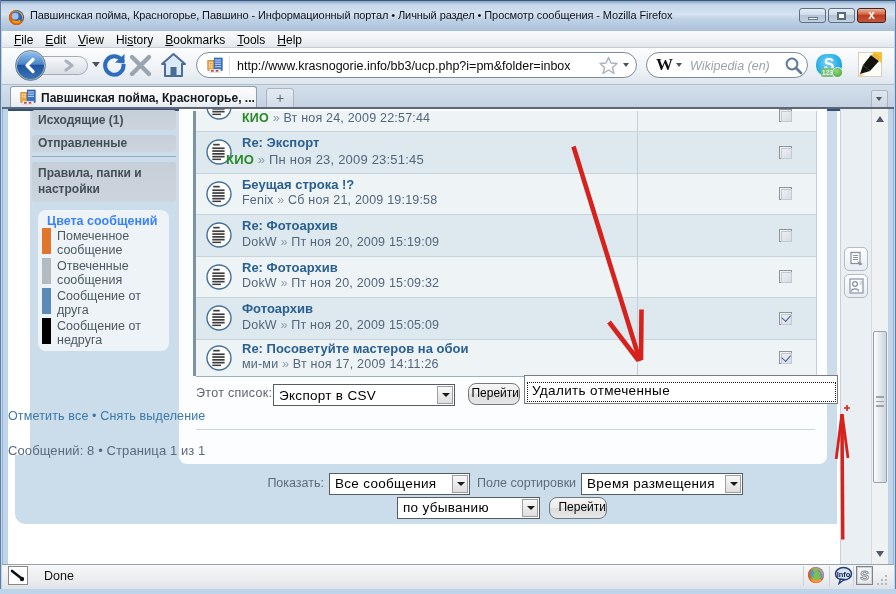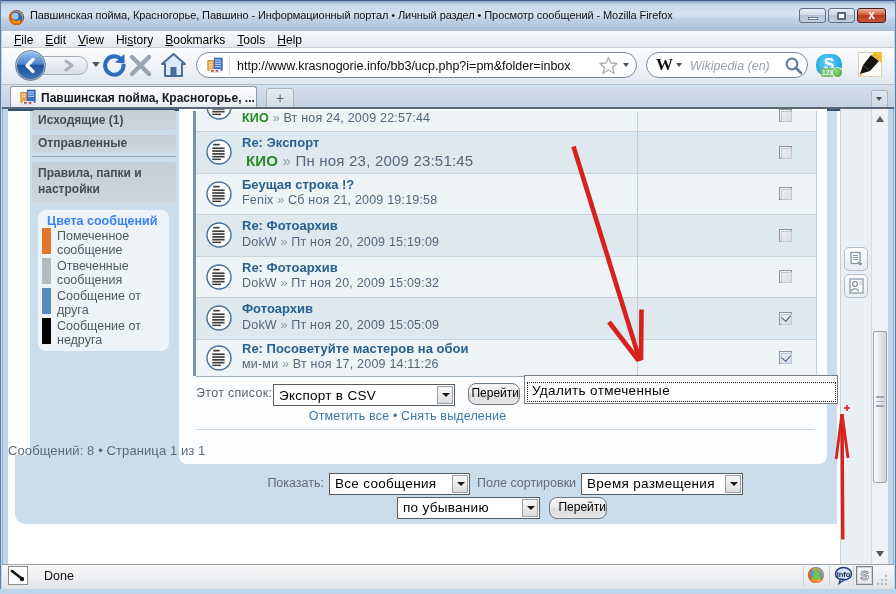--- a/index.html
+++ b/index.html
@@ -27,21 +27,21 @@
 
 <div class="a" style="left:1px;top:1px;width:894px;height:30px;background:linear-gradient(180deg,#87a4c4 0%,#c6d7ea 12%,#d5e2f1 45%,#c0d2e6 60%,#aac1da 100%)"></div>
 
 <svg class="a" style="left:8px;top:9px" width="17" height="17" viewBox="0 0 17 17">
  <circle cx="8.5" cy="8.5" r="7.6" fill="#2a65b8"></circle>
  <path d="M8.5 .9 A7.6 7.6 0 1 0 16.1 8.5 A6.2 6.2 0 1 1 8.5 .9Z" fill="#e66000"></path>
  <path d="M3 3 C6 1 12 1.4 14.6 5.6 C15.6 8 15 12 12.6 14 C15 11 14.6 7 12.4 4.8 C10 2.4 5.6 2.2 3 3Z" fill="#ff9500"></path>
  <circle cx="7.2" cy="7.2" r="3.4" fill="#9cc3ea"></circle>
  <path d="M4.5 10.5 C6.5 12.5 10 12.3 12 10.6 L12.5 13 C10 15 6.5 14.8 4.5 13Z" fill="#ff9500"></path>
 </svg>
-<div class="a" style="left:30px;top:9px;font-size:11px;letter-spacing:-.09px;color:#101418">Павшинская пойма, Красногорье, Павшино - Информационный портал • Личный раздел • Просмотр сообщений - Mozilla Firefox</div>
+<div class="a" style="left:30px;top:9px;font-size:11px;letter-spacing:-.09px;color:#101418">Павшинская пойма, Красногорье, Павшино - Информационный портал • Личный раздел • Просмотр сообщения - Mozilla Firefox</div>
 
 <div class="a" style="left:799px;top:8px;width:27px;height:15px;border:1px solid #5f6f82;border-radius:3px;background:linear-gradient(180deg,#e7eef6 0%,#cfdbe8 45%,#b4c4d6 50%,#c3d2e2 100%)">
   <div class="a" style="left:8px;top:8px;width:10px;height:3px;background:#fff;border:1px solid #68788c"></div>
 </div>
 <div class="a" style="left:828px;top:8px;width:27px;height:15px;border:1px solid #5f6f82;border-radius:3px;background:linear-gradient(180deg,#e7eef6 0%,#cfdbe8 45%,#b4c4d6 50%,#c3d2e2 100%)">
   <div class="a" style="left:8px;top:3px;width:9px;height:8px;border:2px solid #5a6a7e;background:#fff"></div>
 </div>
 <div class="a" style="left:857px;top:8px;width:29px;height:15px;border:1px solid #47221c;border-radius:3px;background:linear-gradient(180deg,#eab6a4 0%,#d4633f 40%,#bc3d22 50%,#c4563a 100%);color:#fff;font-weight:bold;font-size:12px;text-align:center;line-height:13px">x</div>
 
 <div class="a" style="left:2px;top:31px;width:892px;height:17px;background:linear-gradient(180deg,#f8fafb 0%,#eef1f4 60%,#e2e7ed 100%);border-bottom:1px solid #c7cdd5"></div>
@@ -238,21 +238,21 @@
         <g fill="#3d3d3d">
           <rect x="7.2" y="4.8" width="6.5" height="1.7"></rect>
           <rect x="6.3" y="8.4" width="12.3" height="1.7"></rect>
           <rect x="6.3" y="11.2" width="12.3" height="1.7"></rect>
           <rect x="6.3" y="14" width="12.3" height="1.7"></rect>
           <rect x="6.3" y="16.8" width="12.3" height="1.7"></rect>
           <rect x="6.3" y="19.6" width="8.7" height="1.5"></rect>
         </g>
       </svg>
   <div class="a" style="left:234px;top:26.5px;font-size:13px;font-weight:bold;color:#2a608f">Re: Экспорт</div>
-  <div class="a" style="left:238px;top:43px;font-size:15px;letter-spacing:.2px;color:#53677c"><b style="color:#278a24">КИО</b> <span style="color:#8a9aaa">»</span> Пн ноя 23, 2009 23:51:45</div>
+  <div class="a" style="left:218px;top:43px;font-size:13px;letter-spacing:.2px;color:#53677c"><b style="color:#278a24">КИО</b> <span style="color:#8a9aaa">»</span> Пн ноя 23, 2009 23:51:45</div>
   <div class="cb a" style="left:770.5px;top:37px"></div>
 
   <svg class="a" style="left:198px;top:72px" width="26" height="26" viewBox="0 0 26 26">
         <circle cx="13" cy="13" r="12" fill="#fff" stroke="#44719a" stroke-width="1.4"></circle>
         <g fill="#3d3d3d">
           <rect x="7.2" y="4.8" width="6.5" height="1.7"></rect>
           <rect x="6.3" y="8.4" width="12.3" height="1.7"></rect>
           <rect x="6.3" y="11.2" width="12.3" height="1.7"></rect>
           <rect x="6.3" y="14" width="12.3" height="1.7"></rect>
           <rect x="6.3" y="16.8" width="12.3" height="1.7"></rect>
@@ -328,21 +328,21 @@
         <span class="st">Экспорт в CSV</span>
         <span class="sb">
           <i></i>
         </span>
       </div>
   <div class="btn a" style="left:460px;top:274.5px;width:52px;height:21.5px">Перейти</div>
 
   <div class="a" style="left:516px;top:266px;width:314px;height:29px;background:#fff;border:1px solid #7b7b7b"></div>
   <div class="a" style="left:518.5px;top:273.5px;width:309px;height:20px;border:1px dotted #1a1a1a"></div>
   <div class="a" style="left:524px;top:274.5px;font-size:13.5px;letter-spacing:.35px;color:#000">Удалить отмеченные</div>
-  <div class="a" style="left:0;top:300px;width:799px;text-align:center;font-size:12.5px;letter-spacing:.15px;color:#3a78a8">Отметить все • Снять выделение</div>
+  <div class="a" style="left:0;top:300px;width:799px;text-align:left;font-size:12.5px;letter-spacing:.15px;color:#3a78a8">Отметить все • Снять выделение</div>
   <div class="a" style="left:188px;top:320.5px;width:619px;height:1px;background:#c9d6de"></div>
   <div class="a" style="left:0;top:334.5px;width:811px;font-size:13px;letter-spacing:.1px;color:#5a6a80">Сообщений: 8 • Страница 1 из 1</div>
 
   <div class="a" style="left:0;top:367px;width:316px;text-align:right;font-size:12.5px;color:#5f6b7a">Показать:</div>
   <div class="sel a" style="left:321px;top:364px;width:141px;height:22px">
         <span class="st">Все сообщения</span>
         <span class="sb">
           <i></i>
         </span>
       </div>

